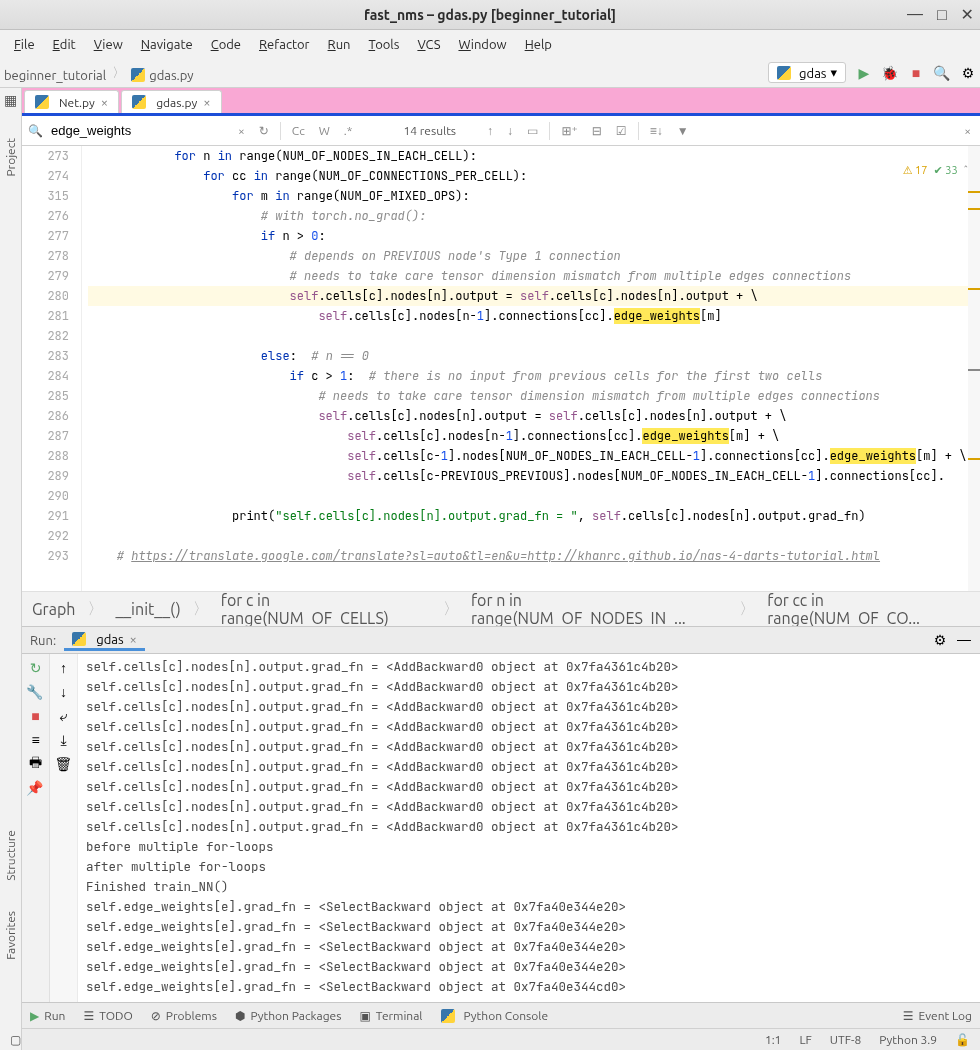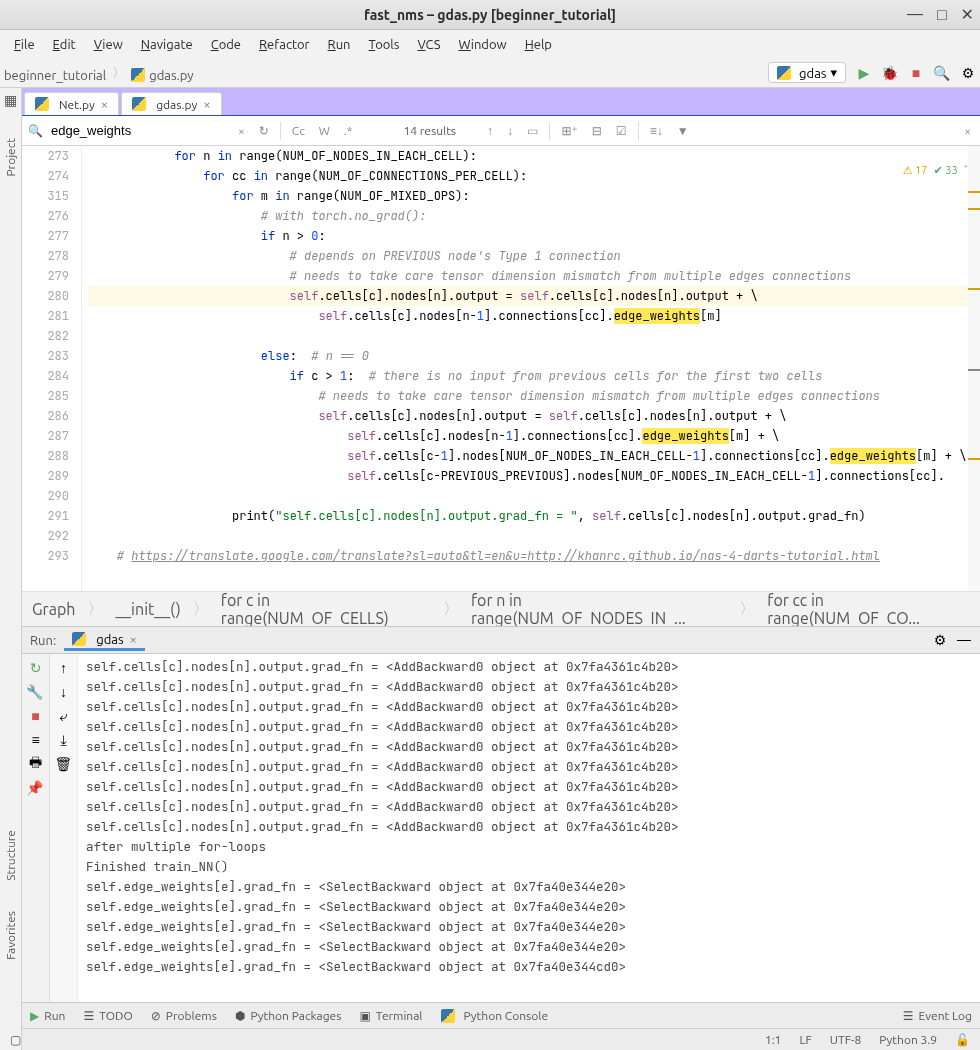--- a/index.html
+++ b/index.html
@@ -20,21 +20,21 @@
 .run-config { display: flex; align-items: center; gap: 10px; }
 .run-config-select { border: 1px solid #ccc; border-radius: 3px; padding: 2px 8px; background: #fff; display: flex; align-items: center; gap: 4px; }
 .tb-icon { width: 16px; height: 16px; display: inline-flex; align-items: center; justify-content: center; font-size: 14px; cursor: pointer; }
 .green { color: #59a869; }
 .red { color: #d94f4f; }
 .bug { color: #59a869; }
 .body-row { flex: 1; display: flex; min-height: 0; }
 .left-gutter { width: 22px; background: #f2f2f2; border-right: 1px solid #d0d0d0; display: flex; flex-direction: column; align-items: center; padding-top: 4px; gap: 30px; }
 .left-gutter .rot { writing-mode: vertical-rl; transform: rotate(180deg); font-size: 12px; color: #555; cursor: pointer; display: flex; align-items: center; gap: 4px; }
 .main-col { flex: 1; display: flex; flex-direction: column; min-width: 0; }
-.tabs { height: 28px; display: flex; align-items: flex-end; background: #c4b5fd; border-bottom: 1px solid #1d4ed8; padding-left: 2px; }
+.tabs { height: 28px; display: flex; align-items: flex-end; background: #f9a8d4; border-bottom: 3px solid #1d4ed8; padding-left: 2px; }
 .tab { padding: 4px 10px; background: #fff; border: 1px solid #d0d0d0; border-bottom: none; border-radius: 3px 3px 0 0; margin-right: 2px; display: flex; align-items: center; gap: 6px; font-size: 12px; color: #333; }
 .tab.active { background: #fff; }
 .tab .close { color: #888; font-size: 13px; cursor: pointer; }
 .findbar { height: 30px; border-bottom: 1px solid #d0d0d0; display: flex; align-items: center; padding: 0 6px; gap: 8px; background: #fff; font-size: 12px; }
 .findbar input { border: none; outline: none; flex: 0 0 150px; font-size: 13px; }
 .fb-sep { width: 1px; height: 18px; background: #ddd; }
 .fb-btn { color: #888; cursor: pointer; padding: 0 3px; }
 .fb-results { color: #555; padding: 0 20px 0 40px; }
 .editor { flex: 1; display: flex; background: #fff; overflow: hidden; font-family: "JetBrains Mono","Consolas",monospace; font-size: 12px; line-height: 20px; }
 .gutter { width: 60px; text-align: right; color: #aaa; padding-right: 12px; border-right: 1px solid #eee; position: relative; }
@@ -250,20 +250,21 @@
         <div class="run-out" id="runout">
             <div>self.cells[c].nodes[n].output.grad_fn =  &lt;AddBackward0 object at 0x7fa4361c4b20&gt;</div>
             <div>self.cells[c].nodes[n].output.grad_fn =  &lt;AddBackward0 object at 0x7fa4361c4b20&gt;</div>
             <div>self.cells[c].nodes[n].output.grad_fn =  &lt;AddBackward0 object at 0x7fa4361c4b20&gt;</div>
             <div>self.cells[c].nodes[n].output.grad_fn =  &lt;AddBackward0 object at 0x7fa4361c4b20&gt;</div>
             <div>self.cells[c].nodes[n].output.grad_fn =  &lt;AddBackward0 object at 0x7fa4361c4b20&gt;</div>
             <div>self.cells[c].nodes[n].output.grad_fn =  &lt;AddBackward0 object at 0x7fa4361c4b20&gt;</div>
             <div>self.cells[c].nodes[n].output.grad_fn =  &lt;AddBackward0 object at 0x7fa4361c4b20&gt;</div>
             <div>self.cells[c].nodes[n].output.grad_fn =  &lt;AddBackward0 object at 0x7fa4361c4b20&gt;</div>
             <div>self.cells[c].nodes[n].output.grad_fn =  &lt;AddBackward0 object at 0x7fa4361c4b20&gt;</div>
+            <div>before multiple for-loops</div>
             <div>after multiple for-loops</div>
             <div>Finished train_NN()</div>
             <div>self.edge_weights[e].grad_fn =  &lt;SelectBackward object at 0x7fa40e344e20&gt;</div>
             <div>self.edge_weights[e].grad_fn =  &lt;SelectBackward object at 0x7fa40e344e20&gt;</div>
             <div>self.edge_weights[e].grad_fn =  &lt;SelectBackward object at 0x7fa40e344e20&gt;</div>
             <div>self.edge_weights[e].grad_fn =  &lt;SelectBackward object at 0x7fa40e344e20&gt;</div>
             <div>self.edge_weights[e].grad_fn =  &lt;SelectBackward object at 0x7fa40e344cd0&gt;</div>
           </div>
       </div>
 

